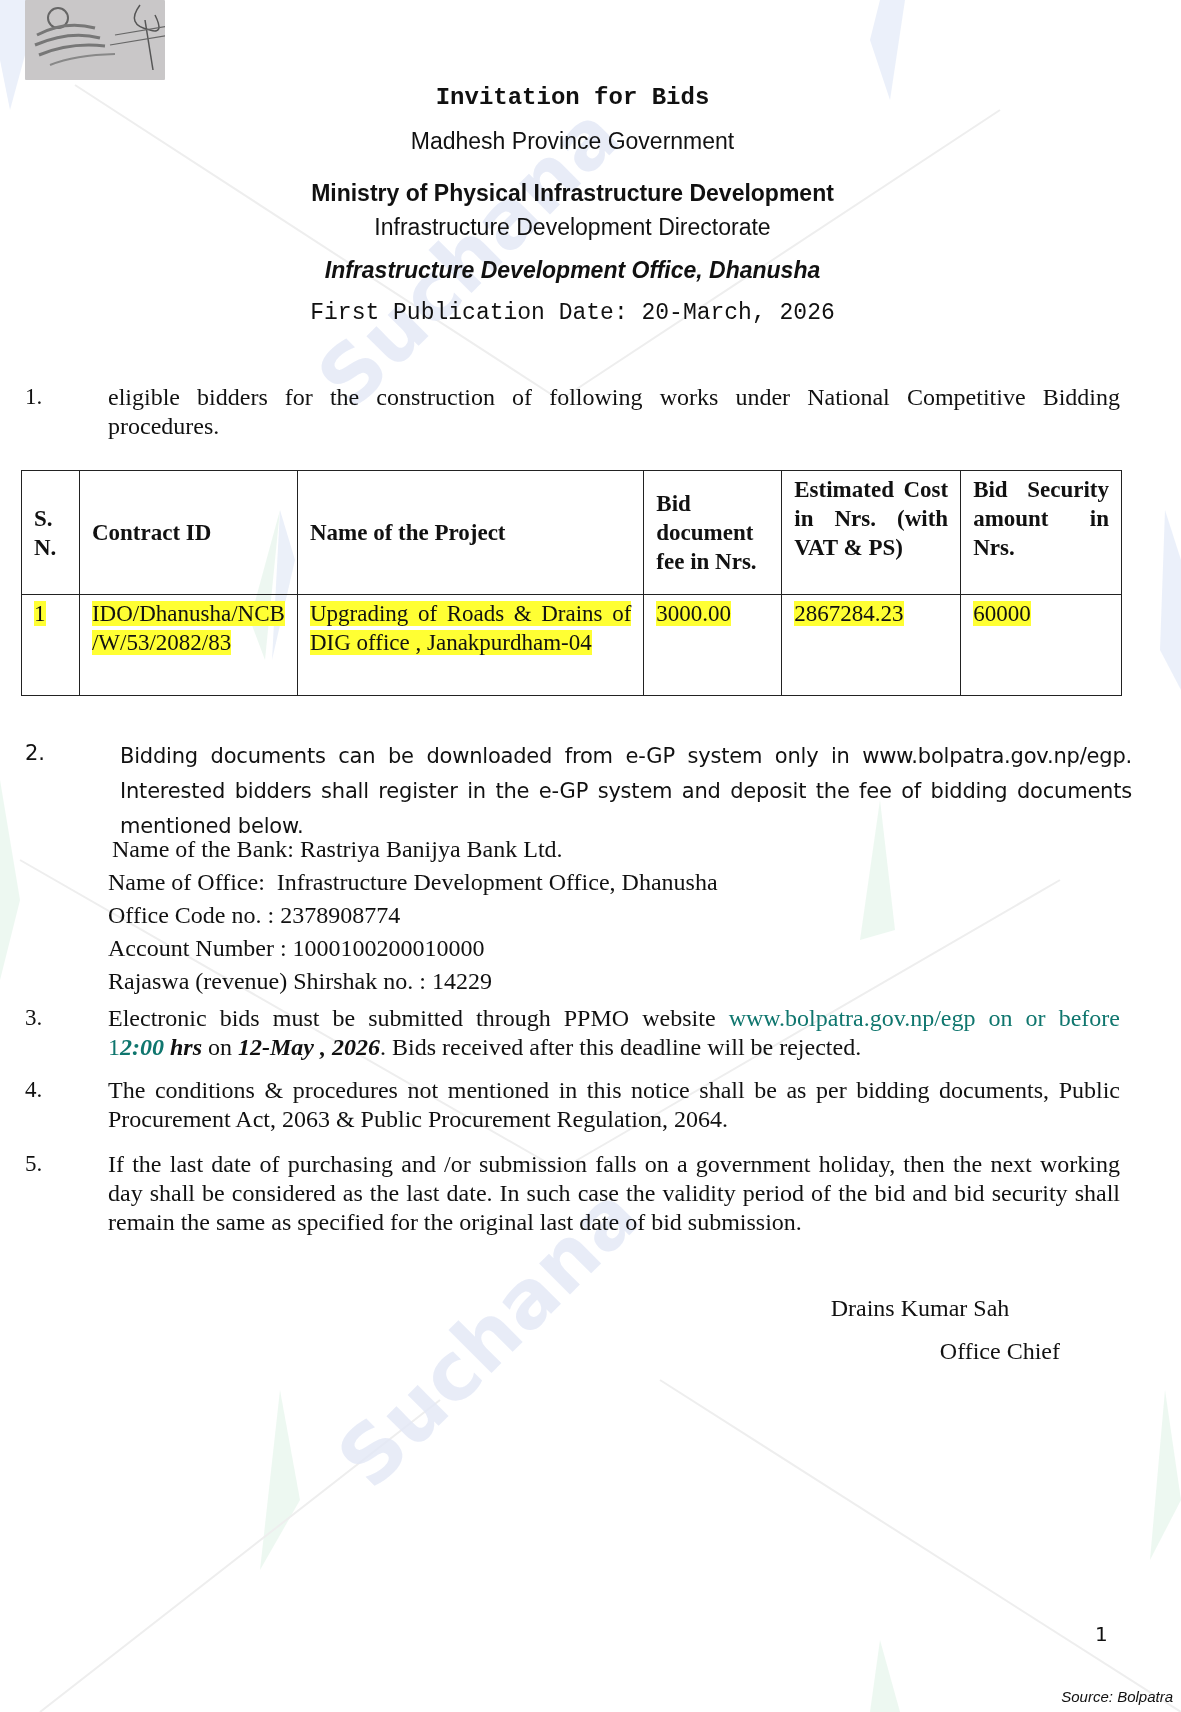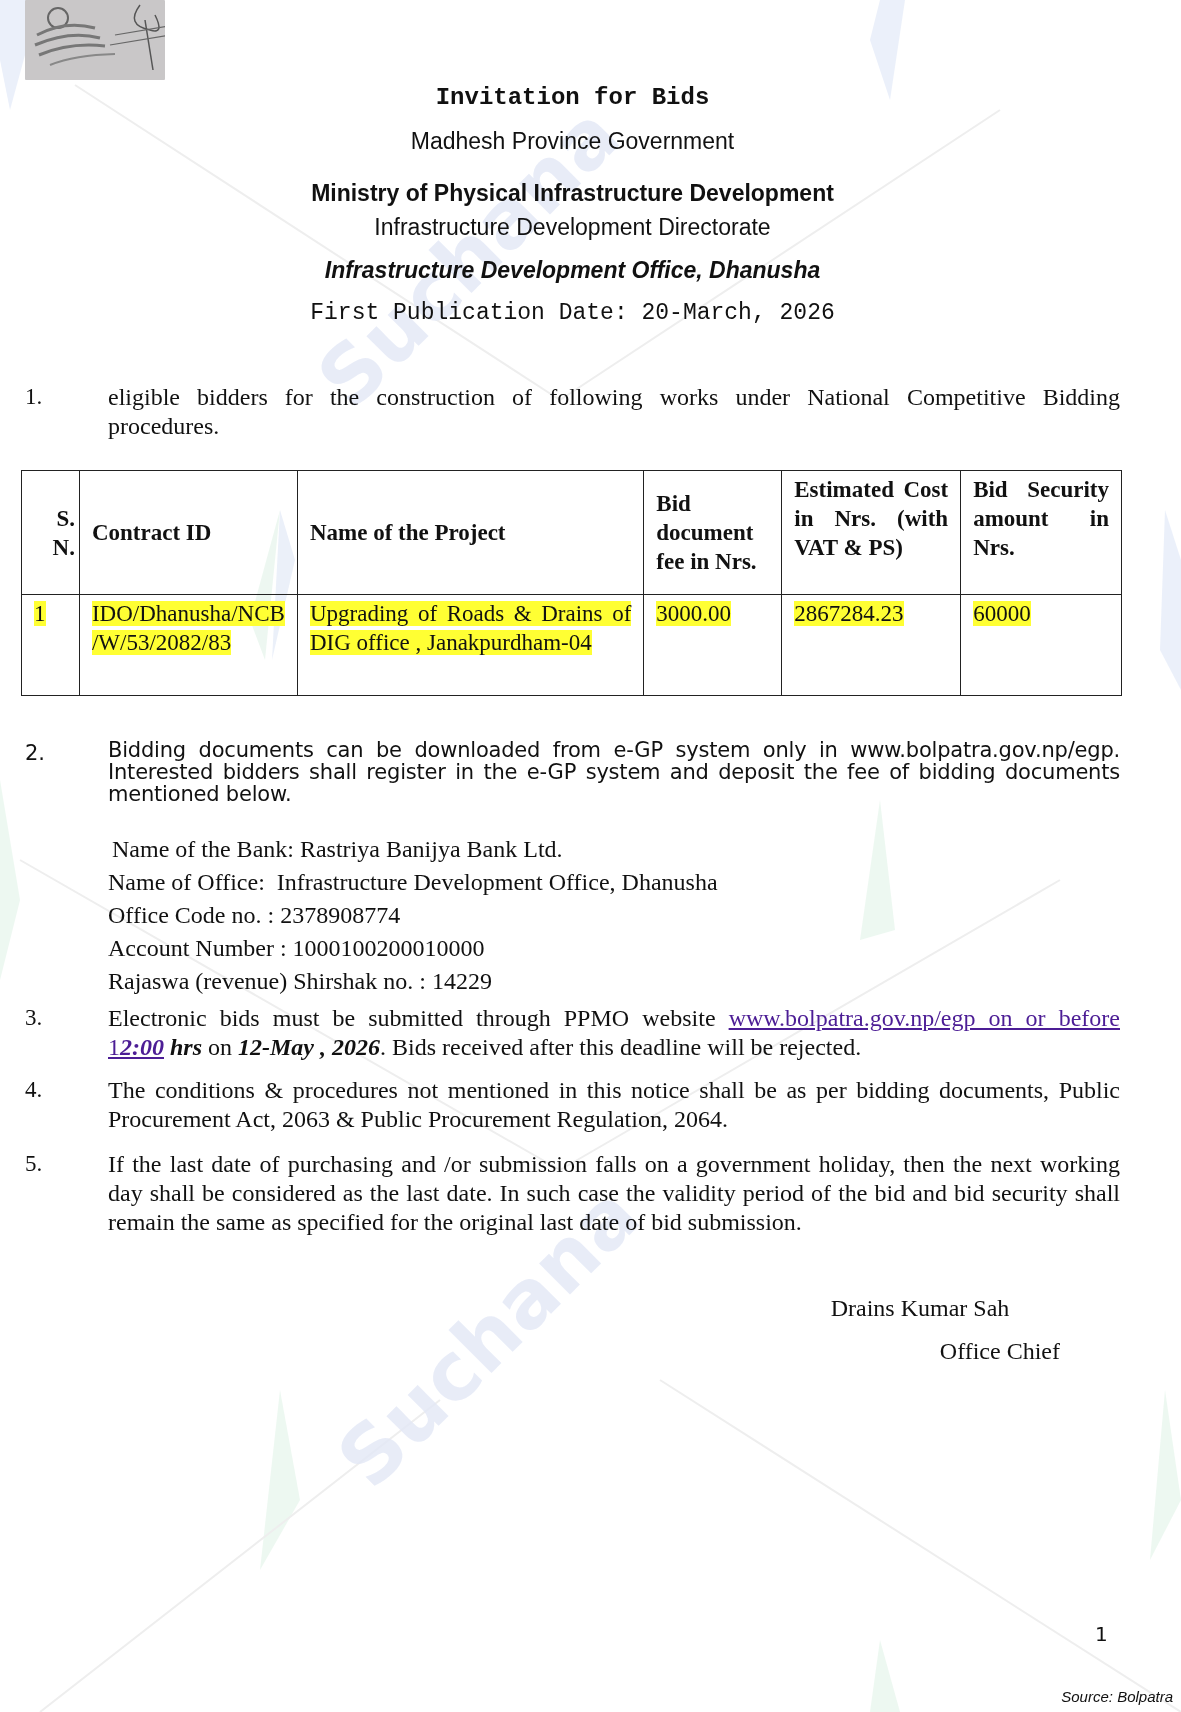--- a/index.html
+++ b/index.html
@@ -24,21 +24,21 @@
       position: absolute; left: 21px; top: 470px; width: 1101px;
       border-collapse: collapse; font-size: 23px;
     }
     table.bids td, table.bids th {
       border: 1.6px solid #222; vertical-align: top; padding: 4px 12px;
       line-height: 29px;
     }
     table.bids th { font-weight: bold; text-align: left; vertical-align: middle; }
     .hl { background: #ffff33; }
     .calibri { font-family: "DejaVu Sans", sans-serif; font-size: 21px; letter-spacing: -0.2px; }
-    a.lnk { color: #4c1d95; text-decoration: underline; }
+    a.lnk { color: #0f766e; }
   </style>
 </head>
 <body>
 
 <svg class="wm" width="1181" height="1712" style="left:0;top:0;">
   <g opacity="0.55">
     <polygon points="0,0 40,0 10,110 0,60" fill="#dbe4f5"></polygon>
     <polygon points="880,0 905,0 890,100 870,40" fill="#dbe4f5"></polygon>
     <polygon points="280,510 265,660 250,620" fill="#dff2e6"></polygon>
     <polygon points="280,510 295,560 272,660" fill="#dbe4f5"></polygon>
@@ -96,40 +96,40 @@
   <colgroup>
     <col style="width:58px">
       <col style="width:218px">
       <col style="width:347px">
     <col style="width:138px">
       <col style="width:179px">
       <col style="width:161px">
   </colgroup>
   <tbody>
       <tr style="height:124px;">
-    <th style="padding-right:4px;text-align:right;">S. N.</th>
+    <th style="padding-right:4px;">S. N.</th>
     <th>Contract ID</th>
     <th>Name of the Project</th>
     <th>Bid document fee in Nrs.</th>
     <th style="vertical-align:top;text-align:justify;">Estimated Cost in Nrs. (with VAT &amp; PS)</th>
     <th style="vertical-align:top;text-align:justify;">Bid Security amount in Nrs.</th>
   </tr>
   <tr style="height:101px;">
     <td><span class="hl">1</span></td>
     <td style="padding-right:6px;"><span class="hl">IDO/Dhanusha/NCB /W/53/2082/83</span></td>
     <td style="text-align:justify;"><span class="hl">Upgrading of Roads &amp; Drains of DIG office , Janakpurdham-04</span></td>
     <td><span class="hl">3000.00</span></td>
     <td><span class="hl">2867284.23</span></td>
     <td><span class="hl">60000</span></td>
   </tr>
 </tbody>
   </table>
 
 <div class="num calibri" style="left:25px;top:741px;">2.</div>
-<div class="para calibri just-last" style="left:108px;top:739px;width:1012px;line-height:22px;">Bidding documents can be downloaded from e-GP system only in www.bolpatra.gov.np/egp. Interested bidders shall register in the e-GP system and deposit the fee of bidding documents mentioned below.</div>
+<div class="para calibri just-last" style="left:120px;top:739px;width:1012px;line-height:35px;">Bidding documents can be downloaded from e-GP system only in www.bolpatra.gov.np/egp. Interested bidders shall register in the e-GP system and deposit the fee of bidding documents mentioned below.</div>
 <div class="para" style="left:112px;top:835px;">Name of the Bank: Rastriya Banijya Bank Ltd.</div>
 <div class="para" style="left:108px;top:868px;white-space:pre;">Name of Office:  Infrastructure Development Office, Dhanusha</div>
 <div class="para" style="left:108px;top:901px;">Office Code no. : 2378908774</div>
 <div class="para" style="left:108px;top:934px;">Account Number : 1000100200010000</div>
 <div class="para" style="left:108px;top:967px;">Rajaswa (revenue) Shirshak no. : 14229</div>
 
 <div class="num" style="left:25px;top:1005px;">3.</div>
 <div class="para" style="left:108px;top:1004px;width:1012px;">
   <div class="just"><span style="white-space:pre;">Electronic bids must be submitted through PPMO website </span><a class="lnk">www.bolpatra.gov.np/egp on or before</a></div>
   <div><a class="lnk"><span>1</span><b><i>2:00</i></b></a><b><i style="white-space:pre;"> hrs</i></b><span style="white-space:pre;"> on </span><b><i>12-May , 2026</i></b><span>. Bids received after this deadline will be rejected.</span></div>

